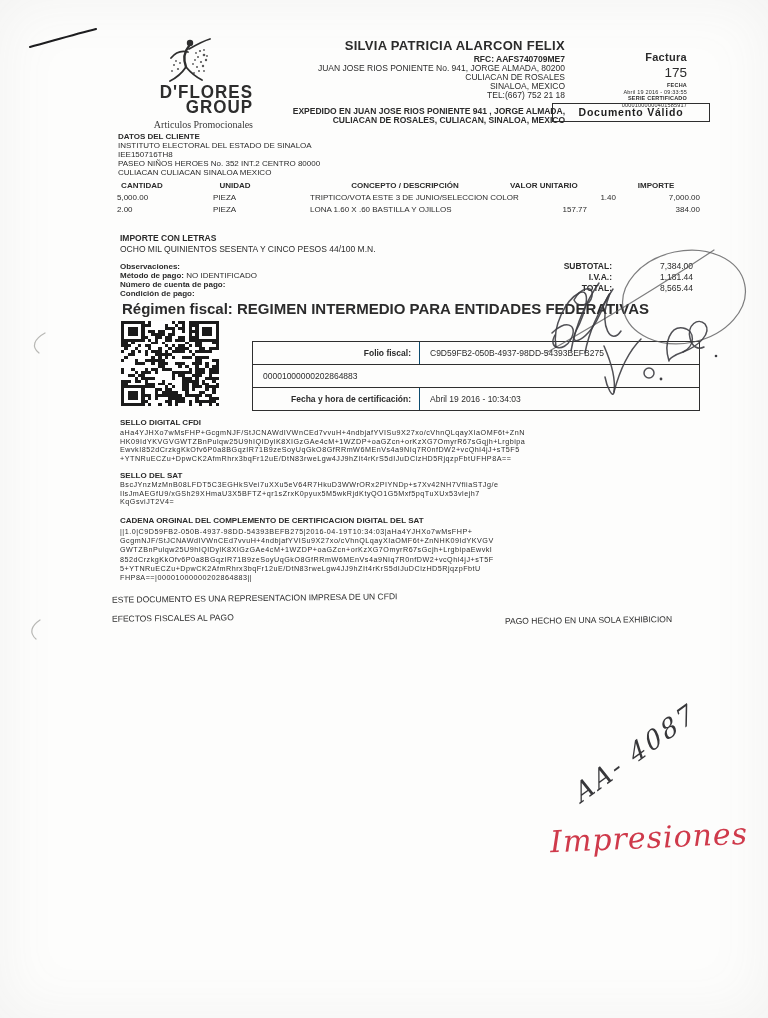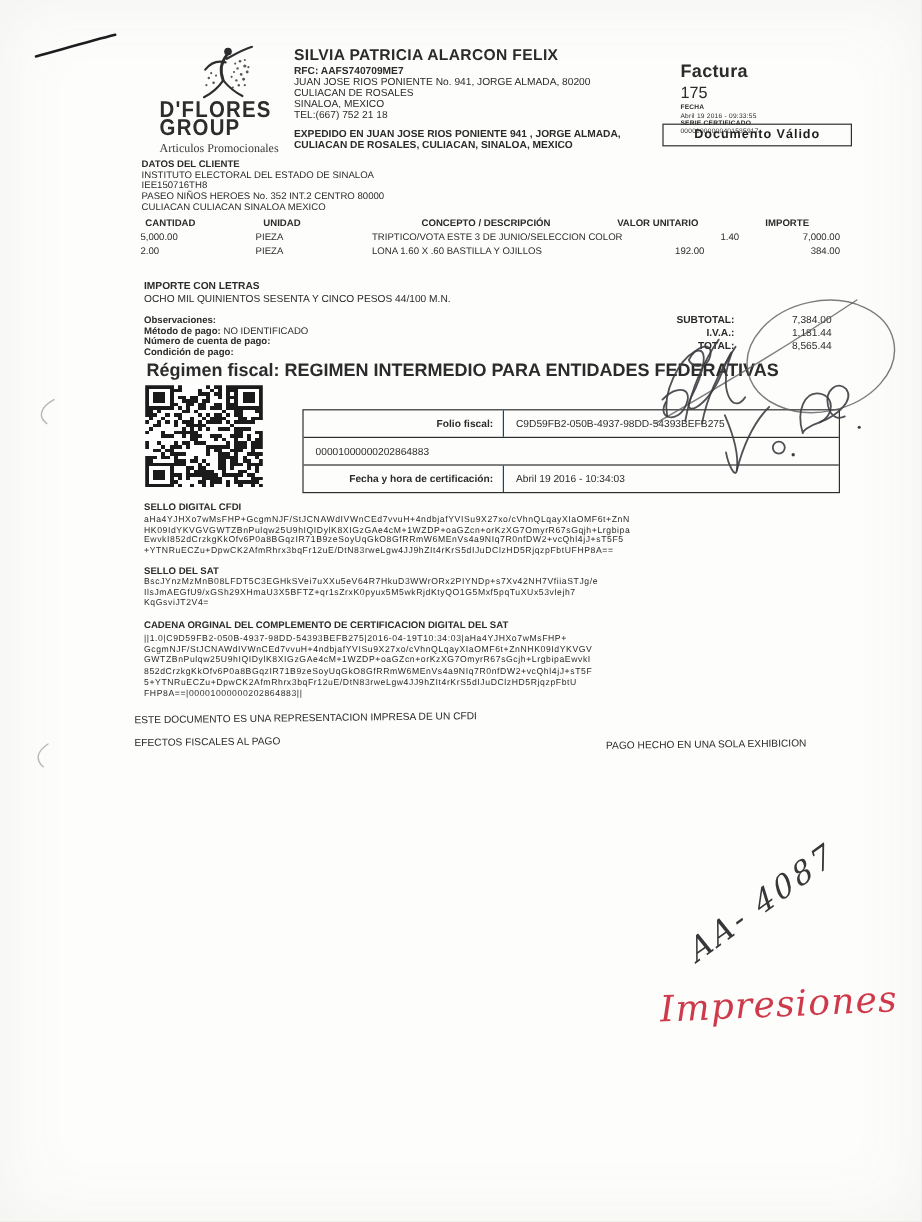--- a/index.html
+++ b/index.html
@@ -1,21 +1,21 @@
 <!DOCTYPE html>
 <html><head>
 <meta charset="utf-8">
 <style>
   html,body{margin:0;padding:0;background:#e9e9e7;}
   .page{position:relative;width:768px;height:1018px;margin:0 auto;background:#fdfdfc;
         overflow:hidden;font-family:"Liberation Sans",sans-serif;color:#2b2b2b;
         box-shadow:inset 0 0 60px rgba(120,120,110,0.08);}
   .abs{position:absolute;}
   .b{font-weight:bold;}
-  .ctr{text-align:left;}
+  .ctr{text-align:right;}
   .rt{text-align:right;}
   .t13{font-size:13px;line-height:14px;letter-spacing:.3px;}
   .t85{font-size:8.5px;line-height:9px;}
   .t8{font-size:8px;line-height:9px;}
   .t55{font-size:5.5px;line-height:6.5px;letter-spacing:.2px;}
   .t95{font-size:15px;}
   .t7{font-size:7.2px;line-height:8.6px;letter-spacing:.5px;}
   .pre{white-space:pre-line;word-break:break-all;}
   .logo-line{font-size:17px;font-weight:bold;letter-spacing:1px;line-height:15px;
              color:#2d2d2d;transform:scaleY(1.12);}
@@ -97,53 +97,53 @@
     <div class="t85">CULIACAN DE ROSALES</div>
     <div class="t85">SINALOA, MEXICO</div>
     <div class="t85">TEL:(667) 752 21 18</div>
   </div>
   <div class="abs ctr b" style="left:245px;top:107px;width:320px">
     <div class="t85">EXPEDIDO EN JUAN JOSE RIOS PONIENTE 941 , JORGE ALMADA,</div>
     <div class="t85">CULIACAN DE ROSALES, CULIACAN, SINALOA, MEXICO</div>
   </div>
 
   <div class="abs ctr" style="left:567px;top:51px;width:120px">
-    <div style="font-size:15px;font-weight:bold;letter-spacing:.3px">Factura</div>
+    <div style="font-size:11px;font-weight:bold;letter-spacing:.3px">Factura</div>
     <div style="font-size:13.5px;margin-top:2px">175</div>
     <div class="t55 b" style="margin-top:2px">FECHA</div>
     <div class="t55">Abril 19 2016 - 09:33:55</div>
     <div class="t55 b">SERIE CERTIFICADO</div>
     <div class="t55">00001000000401585917</div>
   </div>
   <div class="abs valid-box" style="left:552px;top:103px;width:156px;height:17px">Documento Válido</div>
 
   <div class="abs" style="left:118px;top:132px">
     <div class="t8 b">DATOS DEL CLIENTE</div>
     <div class="t8">INSTITUTO ELECTORAL DEL ESTADO DE SINALOA</div>
     <div class="t8">IEE150716TH8</div>
     <div class="t8">PASEO NIÑOS HEROES No. 352 INT.2 CENTRO 80000</div>
     <div class="t8">CULIACAN CULIACAN SINALOA MEXICO</div>
   </div>
 
   <div class="abs t8 b" style="left:108px;top:181px;width:68px;text-align:center">CANTIDAD</div>
   <div class="abs t8 b" style="left:205px;top:181px;width:60px;text-align:center">UNIDAD</div>
   <div class="abs t8 b" style="left:310px;top:181px;width:190px;text-align:center">CONCEPTO / DESCRIPCIÓN</div>
-  <div class="abs t8 b" style="left:487px;top:181px;width:95px;text-align:right">VALOR UNITARIO</div>
+  <div class="abs t8 b" style="left:510px;top:181px;width:95px;text-align:left">VALOR UNITARIO</div>
   <div class="abs t8 b" style="left:625px;top:181px;width:62px;text-align:center">IMPORTE</div>
 
   <div class="abs t8" style="left:117px;top:193px">5,000.00</div>
   <div class="abs t8" style="left:213px;top:193px">PIEZA</div>
   <div class="abs t8" style="left:310px;top:193px">TRIPTICO/VOTA ESTE 3 DE JUNIO/SELECCION COLOR</div>
   <div class="abs t8 rt" style="left:534px;top:193px;width:82px">1.40</div>
   <div class="abs t8 rt" style="left:618px;top:193px;width:82px">7,000.00</div>
 
   <div class="abs t8" style="left:117px;top:205px">2.00</div>
   <div class="abs t8" style="left:213px;top:205px">PIEZA</div>
   <div class="abs t8" style="left:310px;top:205px">LONA 1.60 X .60 BASTILLA Y OJILLOS</div>
-  <div class="abs t8 rt" style="left:505px;top:205px;width:82px">192.00</div>
+  <div class="abs t8 rt" style="left:505px;top:205px;width:82px">157.77</div>
   <div class="abs t8 rt" style="left:618px;top:205px;width:82px">384.00</div>
 
   <div class="abs t85 b" style="left:120px;top:234px">IMPORTE CON LETRAS</div>
   <div class="abs t85" style="left:120px;top:245px">OCHO MIL QUINIENTOS SESENTA Y CINCO PESOS 44/100 M.N.</div>
 
   <div class="abs" style="left:120px;top:262px">
     <div class="t8 b">Observaciones:</div>
     <div class="t8"><span class="b">Método de pago:</span>
       <span>NO IDENTIFICADO</span></div>
     <div class="t8 b">Número de cuenta de pago:</div>

